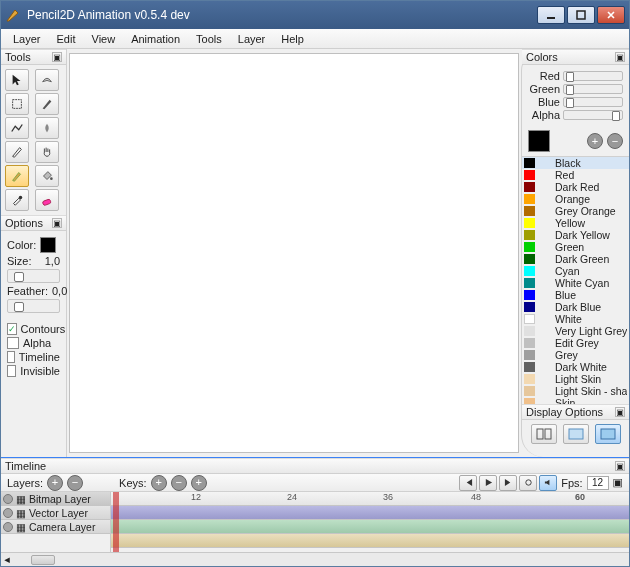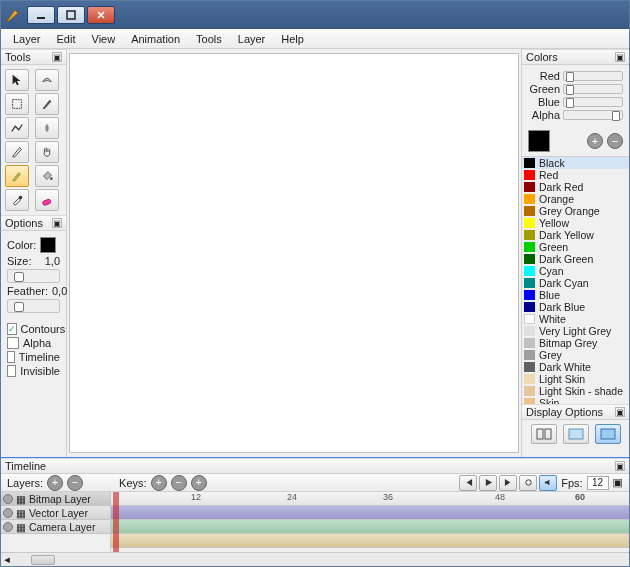--- a/index.html
+++ b/index.html
@@ -14,21 +14,21 @@
 .winbtn svg { width:10px; height:10px; }
 
 .menubar { height:20px; background:linear-gradient(#fbfbfb,#ececec); border-bottom:1px solid #cfcfcf; display:flex; align-items:center; padding:0 4px; gap:0; }
 .menuitem { padding:2px 8px; font-size:11px; color:#1a1a1a; }
 
 .client { flex:1; display:flex; flex-direction:column; background:#f0f0f0; }
 .upper { flex:1; display:flex; min-height:0; }
 .left { width:66px; display:flex; flex-direction:column; border-right:1px solid #d0d0d0;}
 .right { width:100px; flex:0 0 106px; display:flex; flex-direction:column; border-left:1px solid #d0d0d0; width:106px;}
 .right { width:106px; }
-.right { flex:0 0 108px; }
+.right { flex:0 0 108px;border-radius:22px; }
 .right { width:108px; }
 .canvaswrap { flex:1; display:flex; padding:2px 0; }
 .canvas { flex:1; background:#fff; border:1px solid #bfbfbf; margin:2px; }
 
 .panel-header { height:16px; background:linear-gradient(#fafafa,#e9e9e9); border-top:1px solid #dcdcdc; border-bottom:1px solid #d0d0d0; display:flex; align-items:center; padding:0 4px; font-size:11px; }
 .panel-header .lbl { flex:1; }
 .panel-header .grip { width:10px; height:10px; border:1px solid #b5b5b5; background:#f5f5f5; font-size:8px; display:flex;align-items:center;justify-content:center;}
 .toolgrid { display:grid; grid-template-columns:28px 28px; gap:2px; padding:4px; justify-content:center;}
 .toolbtn { width:24px; height:22px; border:1px solid #b8b8b8; background:linear-gradient(#fdfdfd,#e4e4e4); border-radius:2px; display:flex; align-items:center; justify-content:center; }
 .toolbtn.active { background:linear-gradient(#fff1c9,#ffd47a); border-color:#c59a2d;}
@@ -47,21 +47,21 @@
 .colorrow { display:flex; align-items:center; gap:3px; margin:1px 0;}
 .colorrow .lab { width:32px; text-align:right;}
 .mini-slider { flex:1; height:10px; border:1px solid #bcbcbc; background:#eee; border-radius:2px; position:relative;}
 .mini-slider::after{content:"";position:absolute;right:2px;top:0;width:6px;height:8px;background:#fff;border:1px solid #777;border-radius:1px;}
 .mini-slider.left::after{left:2px;right:auto;}
 .bigswatch{width:22px;height:22px;background:#000;border:1px solid #888;}
 .addrem{display:flex;gap:4px;align-items:center;padding:4px 6px;}
 .circ{width:16px;height:16px;border-radius:8px;background:#999;border:1px solid #666;display:flex;align-items:center;justify-content:center;color:#fff;font-size:11px;line-height:1;}
 
 .colorlist{height:248px;overflow:hidden;border-top:1px solid #d0d0d0;}
-.colitem{display:flex;align-items:center;height:12px;padding:0 2px;gap:4px;font-size:10.5px;}
+.colitem{display:flex;align-items:center;height:12px;padding:0 2px;gap:20px;font-size:10.5px;}
 .colitem.sel{background:#d6e5f5;}
 .colbox{width:11px;height:10px;border:0; }
 .colnm{flex:1;white-space:nowrap;overflow:hidden;}
 
 .dispopts{display:flex;gap:6px;padding:4px;justify-content:center;}
 .dispbtn{width:26px;height:20px;border:1px solid #b0b0b0;background:linear-gradient(#fafafa,#e2e2e2);border-radius:2px;display:flex;align-items:center;justify-content:center;}
 .dispbtn.on{background:linear-gradient(#dceeff,#a9d0f5);border-color:#5a90c0;}
 
 .timeline{border-top:1px solid #3b82f6;display:flex;flex-direction:column;}
 .tlhdr{height:18px;display:flex;align-items:center;padding:0 6px;border-bottom:1px solid #d0d0d0;background:linear-gradient(#fafafa,#ececec);gap:4px;}
@@ -91,20 +91,21 @@
 </head>
 <body>
 
 <div class="win">
   <div class="titlebar">
     <span class="icon">
       <svg viewBox="0 0 16 16">
           <path d="M2 14 L10 3 L13 6 L4 14 Z" fill="#e2a63b" stroke="#8a5a10"></path>
         </svg>
     </span>
+    <span class="ttl">Pencil2D Animation v0.5.4 dev</span>
     <div class="winbtns">
       <div class="winbtn">
           <svg viewBox="0 0 10 10">
             <rect x="1" y="7" width="8" height="2" fill="#222"></rect>
           </svg>
         </div>
       <div class="winbtn">
           <svg viewBox="0 0 10 10">
             <rect x="1" y="1" width="8" height="8" fill="none" stroke="#222" stroke-width="1.5"></rect>
           </svg>
@@ -312,41 +313,41 @@
             <div class="colitem">
               <span class="colbox" style="background:#006400;"></span>
               <span class="colnm">Dark Green</span>
             </div>
             <div class="colitem">
               <span class="colbox" style="background:#00ffff;"></span>
               <span class="colnm">Cyan</span>
             </div>
             <div class="colitem">
               <span class="colbox" style="background:#008b8b;"></span>
-              <span class="colnm">Dark Cyan</span>
+              <span class="colnm">White Cyan</span>
             </div>
             <div class="colitem">
               <span class="colbox" style="background:#0000ff;"></span>
               <span class="colnm">Blue</span>
             </div>
             <div class="colitem">
               <span class="colbox" style="background:#00008b;"></span>
               <span class="colnm">Dark Blue</span>
             </div>
             <div class="colitem">
               <span class="colbox" style="background:#ffffff;border:1px solid #ccc"></span>
               <span class="colnm">White</span>
             </div>
             <div class="colitem">
               <span class="colbox" style="background:#e0e0e0;"></span>
               <span class="colnm">Very Light Grey</span>
             </div>
             <div class="colitem">
               <span class="colbox" style="background:#c0c0c0;"></span>
-              <span class="colnm">Bitmap Grey</span>
+              <span class="colnm">Edit Grey</span>
             </div>
             <div class="colitem">
               <span class="colbox" style="background:#9e9e9e;"></span>
               <span class="colnm">Grey</span>
             </div>
             <div class="colitem">
               <span class="colbox" style="background:#616161;"></span>
               <span class="colnm">Dark White</span>
             </div>
             <div class="colitem">
@@ -450,21 +451,21 @@
               <span class="eye"></span>
               <span>▦</span>
               <span>Camera Layer</span>
             </div>
         </div>
         <div class="tlgrid">
           <div class="ruler" id="ruler">
               <span class="tick" style="left: 80px;">12</span>
               <span class="tick" style="left: 176px;">24</span>
               <span class="tick" style="left: 272px;">36</span>
-              <span class="tick" style="left: 384px;">48</span>
+              <span class="tick" style="left: 360px;">48</span>
               <span class="tick" style="left: 464px; font-weight: bold;">60</span>
             </div>
           <div class="track t1"></div>
           <div class="track t2"></div>
           <div class="track t3"></div>
           <div class="playhead"></div>
         </div>
       </div>
       <div class="scroll">
           <span style="width:12px;text-align:center">◂</span>

